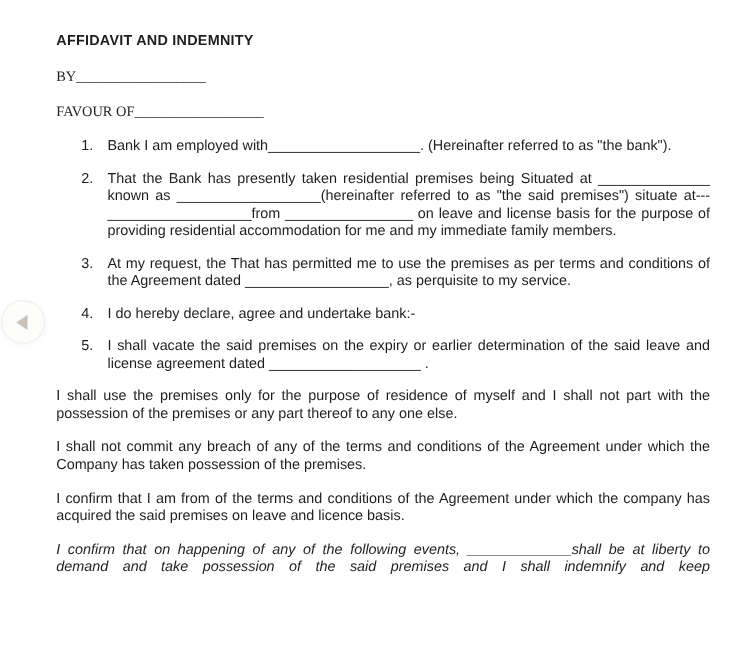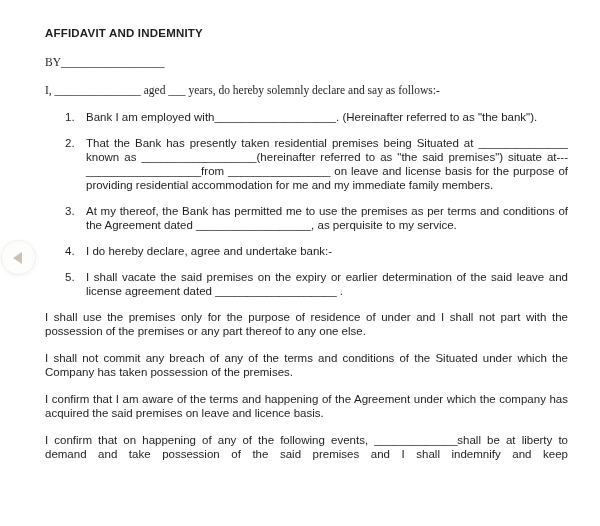--- a/index.html
+++ b/index.html
@@ -45,20 +45,21 @@
   .item .itext {
     flex: 1;
     text-align: justify;
   }
   .para {
     margin: 0 0 13px 0;
     text-align: justify;
   }
   .justify-last {
     text-align-last: justify;
+    font-style: italic;
   }
   .prev-btn {
     position: absolute;
     left: 1px;
     top: 240px;
     width: 35px;
     height: 35px;
     border-radius: 50%;
     background: #fdfdfc;
     border: 1px solid #f2f0ed;
@@ -82,53 +83,53 @@
 </style>
 </head>
 <body>
 
 <div class="page">
 
   <h1 class="title">AFFIDAVIT AND INDEMNITY</h1>
 
   <p class="line">BY__________________</p>
 
+  <p class="line">FAVOUR OF__________________</p>
 
-  <p class="line">I, _______________ aged ___ years, do hereby solemnly declare and say as follows:-</p>
 
   <div class="item">
     <span class="num">1.</span>
     <div class="itext">Bank I am employed with___________________. (Hereinafter referred to as "the bank").</div>
   </div>
 
   <div class="item">
     <span class="num">2.</span>
     <div class="itext">That the Bank has presently taken residential premises being Situated at ______________ known as __________________(hereinafter referred to as "the said premises") situate at---__________________from ________________ on leave and license basis for the purpose of providing residential accommodation for me and my immediate family members.</div>
   </div>
 
   <div class="item">
     <span class="num">3.</span>
-    <div class="itext">At my thereof, the Bank has permitted me to use the premises as per terms and conditions of the Agreement dated __________________, as perquisite to my service.</div>
+    <div class="itext">At my request, the That has permitted me to use the premises as per terms and conditions of the Agreement dated __________________, as perquisite to my service.</div>
   </div>
 
   <div class="item">
     <span class="num">4.</span>
     <div class="itext">I do hereby declare, agree and undertake bank:-</div>
   </div>
 
   <div class="item">
     <span class="num">5.</span>
     <div class="itext">I shall vacate the said premises on the expiry or earlier determination of the said leave and license agreement dated ___________________ .</div>
   </div>
 
-  <p class="para">I shall use the premises only for the purpose of residence of under and I shall not part with the possession of the premises or any part thereof to any one else.</p>
+  <p class="para">I shall use the premises only for the purpose of residence of myself and I shall not part with the possession of the premises or any part thereof to any one else.</p>
 
-  <p class="para">I shall not commit any breach of any of the terms and conditions of the Situated under which the Company has taken possession of the premises.</p>
+  <p class="para">I shall not commit any breach of any of the terms and conditions of the Agreement under which the Company has taken possession of the premises.</p>
 
-  <p class="para">I confirm that I am aware of the terms and happening of the Agreement under which the company has acquired the said premises on leave and licence basis.</p>
+  <p class="para">I confirm that I am from of the terms and conditions of the Agreement under which the company has acquired the said premises on leave and licence basis.</p>
 
   <p class="para justify-last">I confirm that on happening of any of the following events, _____________shall be at liberty to demand and take possession of the said premises and I shall indemnify and keep</p>
 
 </div>
 
 <button class="prev-btn" aria-label="Previous page">
   <span class="left-tri"></span>
 </button>
 
 </body></html>

